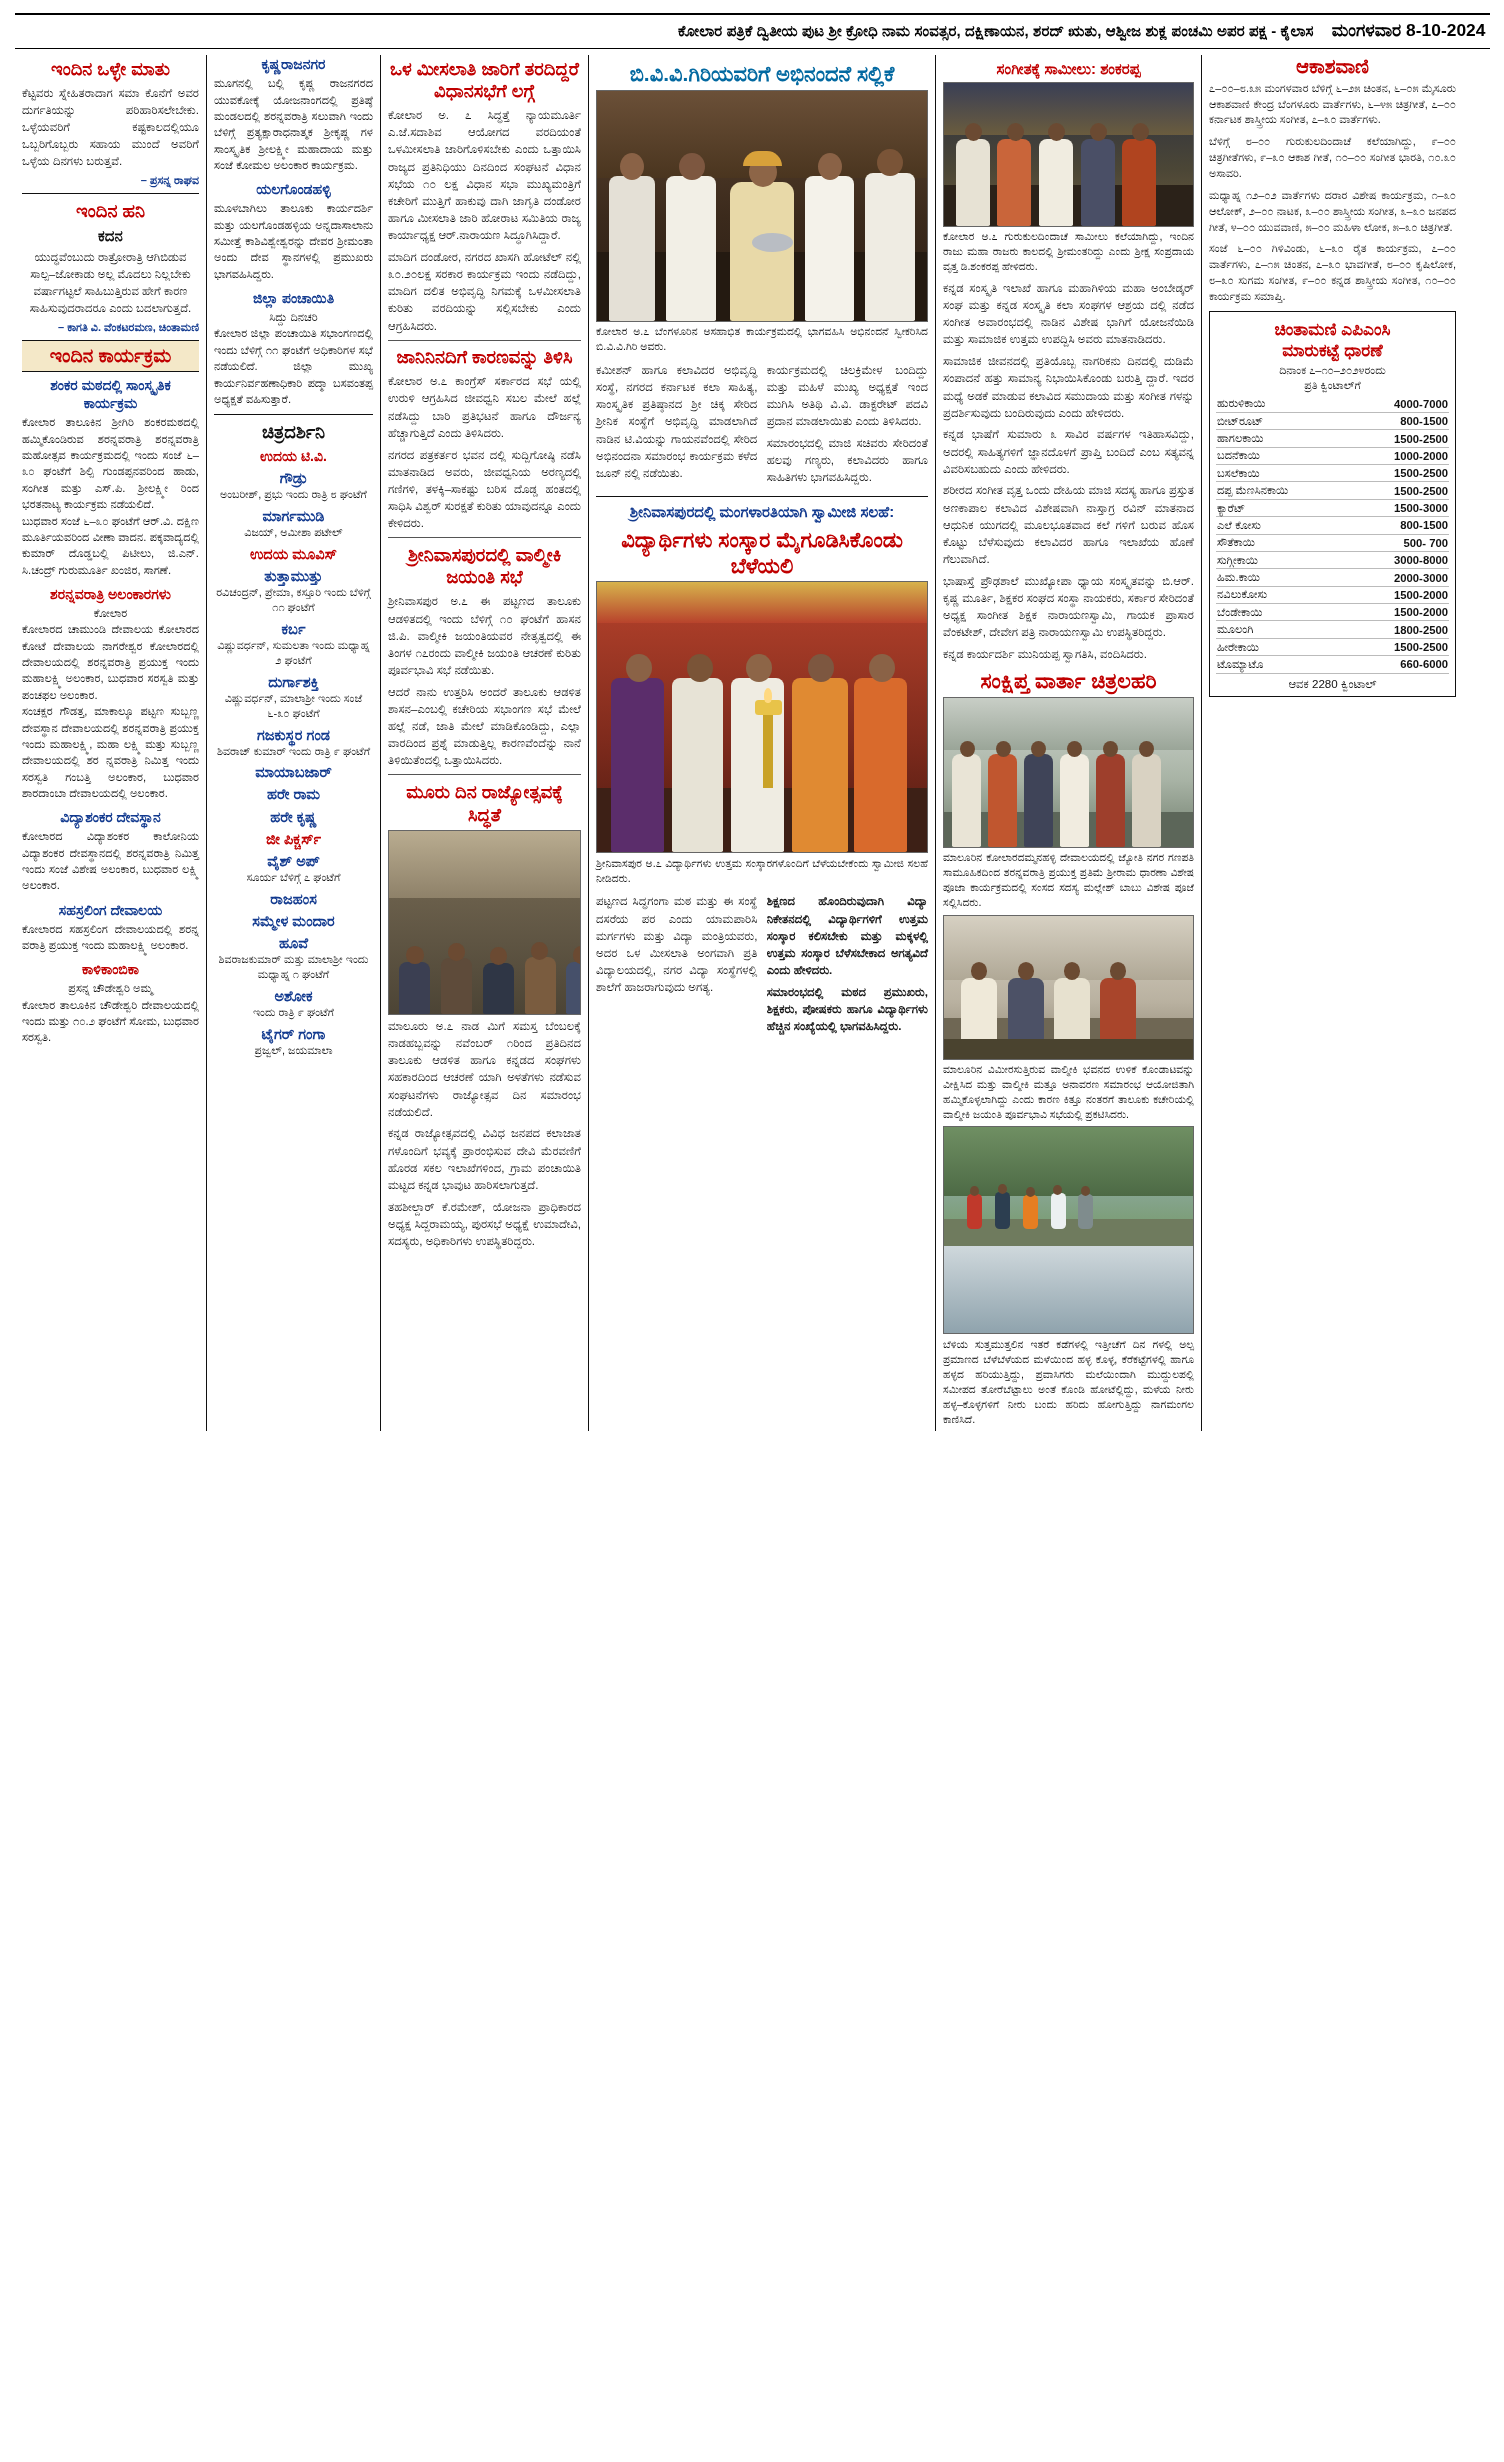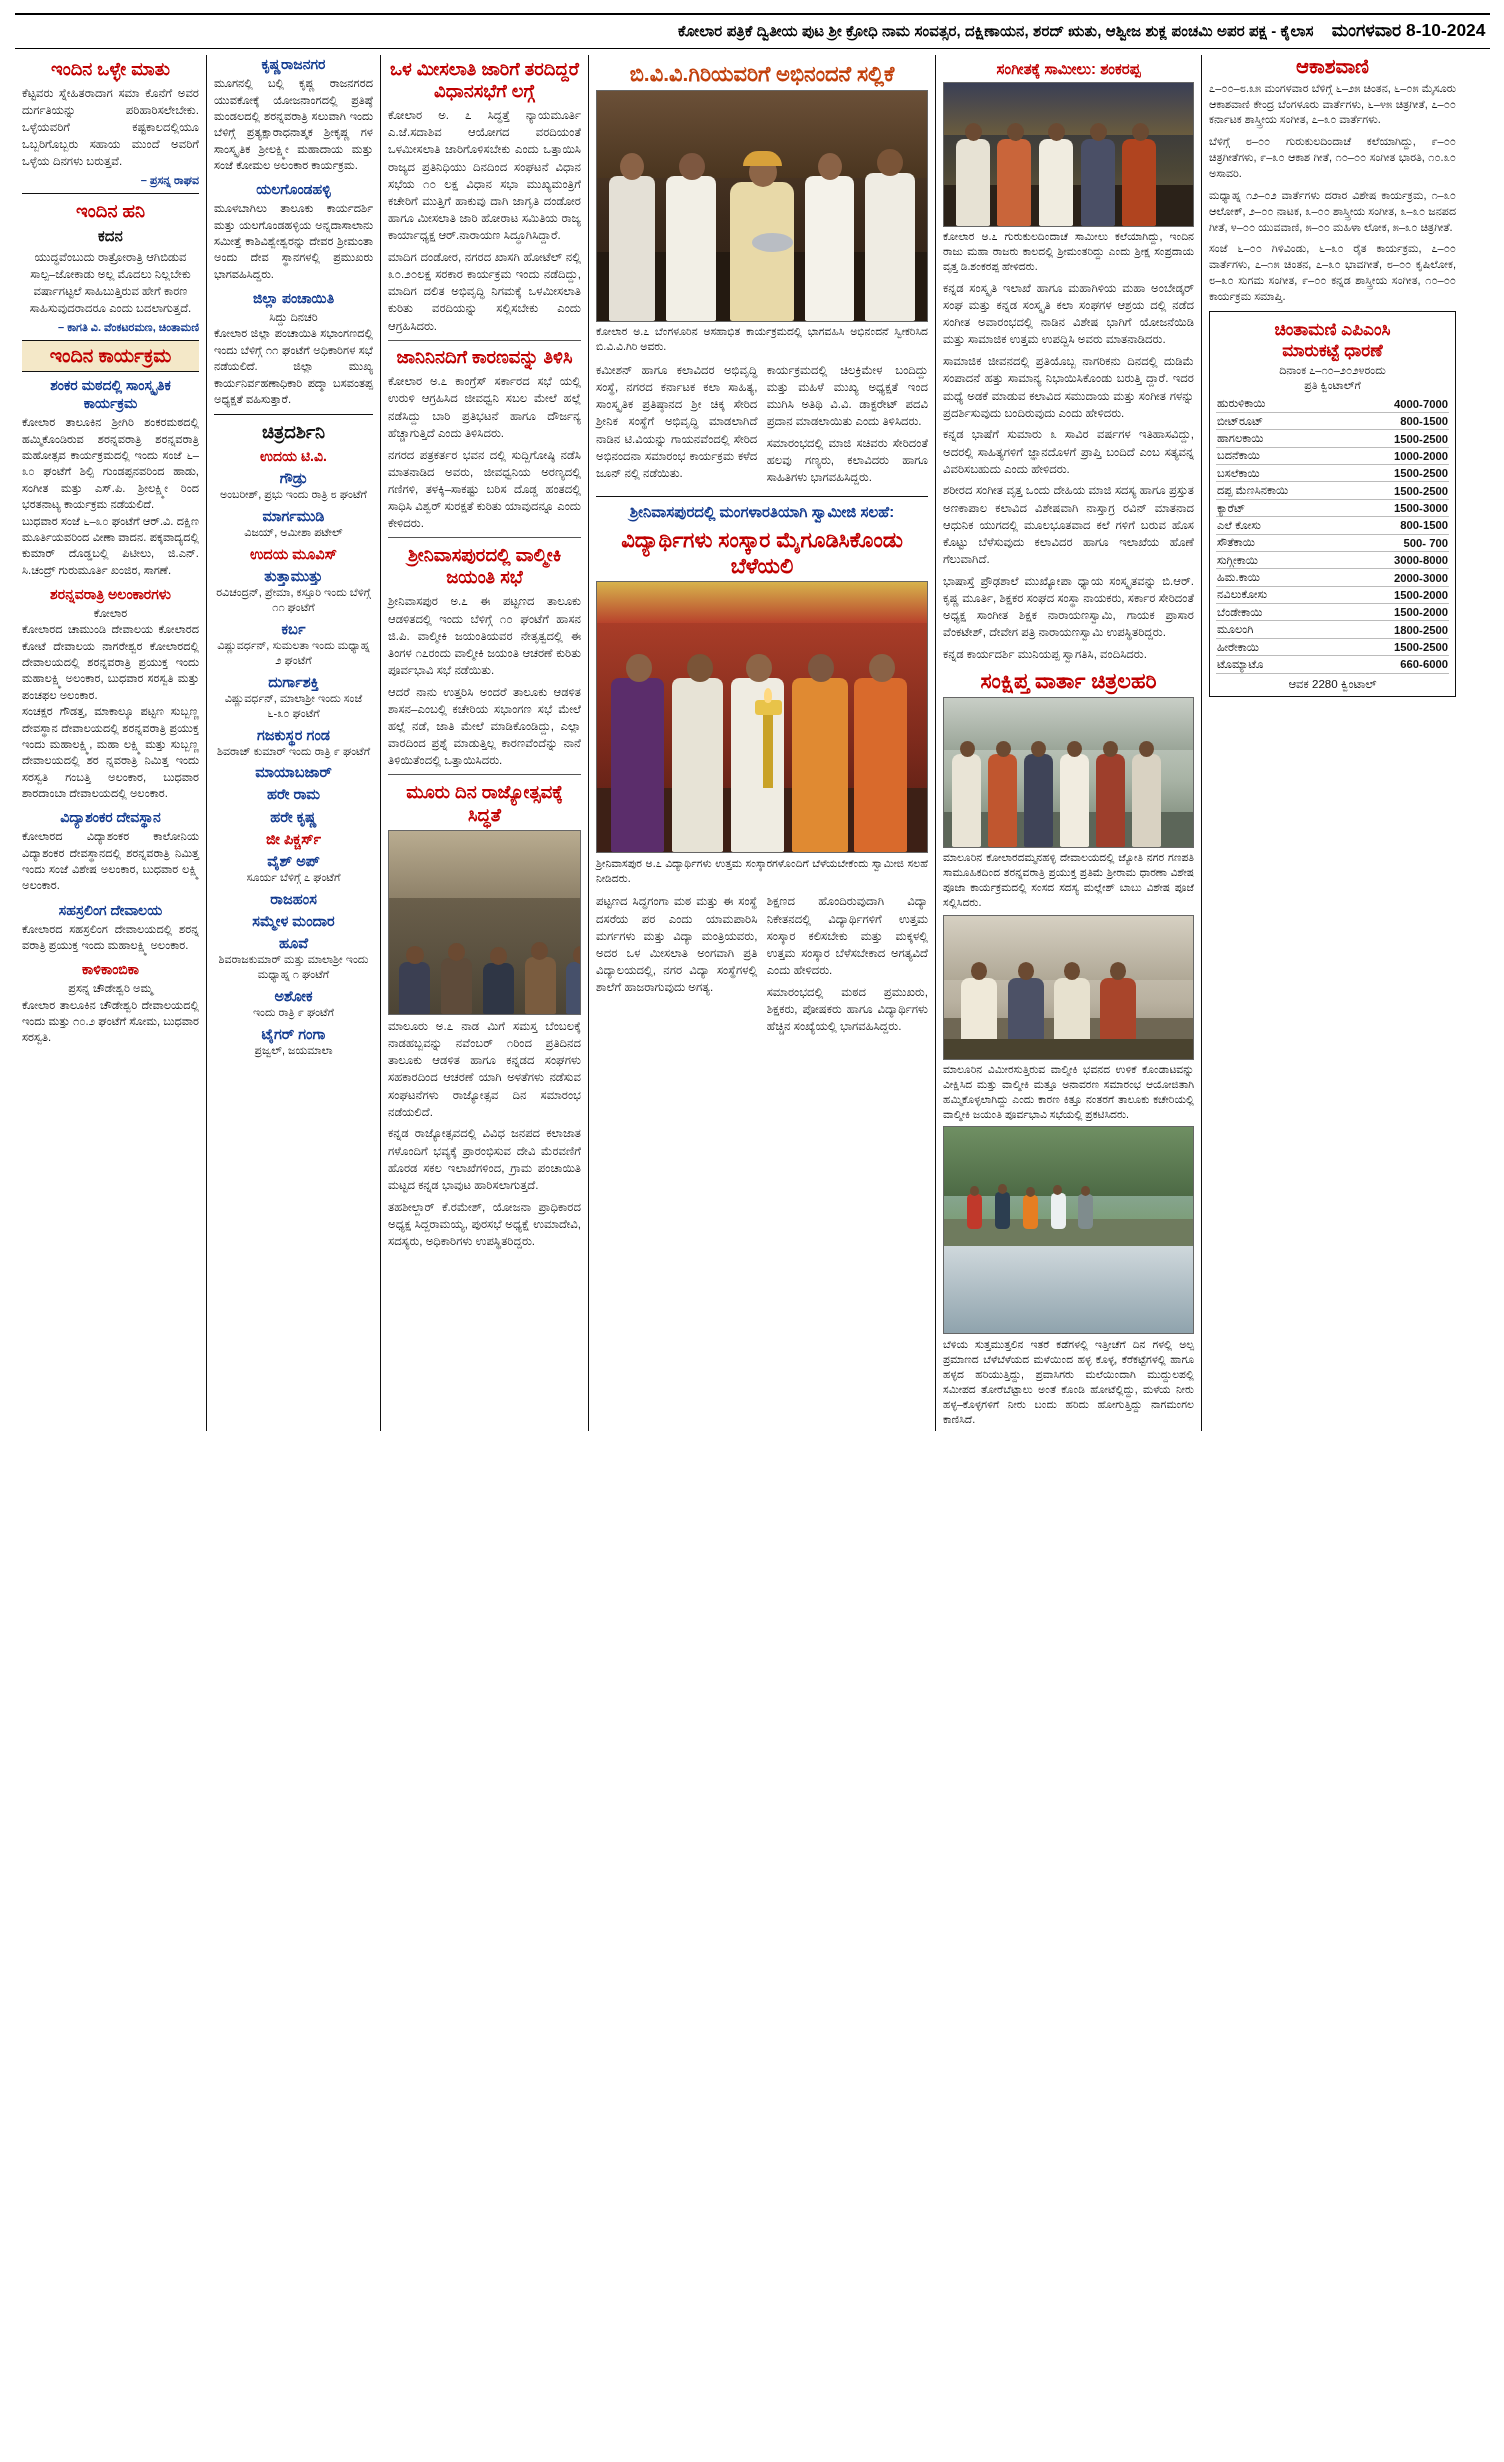--- a/index.html
+++ b/index.html
@@ -231,21 +231,21 @@
     margin-bottom: 5.8px;
   }
   .wide-head {
     font-size: 21px;
     font-weight:bold;
     color:#c00000;
     text-align:center;
     line-height:1.2;
     margin: 5.8px 0 3.5px 0;
   }
-  .wide-head.blue { color:#c2410c; }
+  .wide-head.blue { color:#0369a1; }
 </style>
 </head>
 <body>
 
 <div class="page">
 
   <div class="masthead">
     <div class="mh-left">ಕೋಲಾರ ಪತ್ರಿಕೆ     ದ್ವಿತೀಯ ಪುಟ   ಶ್ರೀ ಕ್ರೋಧಿ ನಾಮ ಸಂವತ್ಸರ, ದಕ್ಷಿಣಾಯನ, ಶರದ್ ಋತು, ಆಶ್ವೀಜ ಶುಕ್ಲ ಪಂಚಮಿ ಅಪರ ಪಕ್ಷ - ಕೈಲಾಸ</div>
     <div class="mh-date">ಮಂಗಳವಾರ 8-10-2024</div>
   </div>
@@ -444,21 +444,21 @@
         <div class="band" style="left:166px;bottom:64px;width:10.4px;height:75px;background:#c9a227;"></div>
         <div class="band" style="left:158px;bottom:137px;width:27px;height:15px;background:#e8c349;border-radius:3.5px;"></div>
         <div class="band" style="left:167px;bottom:149px;width:8px;height:15px;background:#ffd980;border-radius:50% 50% 40% 40%;"></div>
       </div>
       <div class="cap">ಶ್ರೀನಿವಾಸಪುರ ಅ.೭ ವಿದ್ಯಾರ್ಥಿಗಳು ಉತ್ತಮ ಸಂಸ್ಕಾರಗಳೊಂದಿಗೆ ಬೆಳೆಯಬೇಕೆಂದು ಸ್ವಾಮೀಜಿ ಸಲಹೆ ನೀಡಿದರು.</div>
 
       <div style="display:flex; gap:9.3px;">
         <div style="flex:1;">
           <div class="body-text">ಪಟ್ಟಣದ ಸಿದ್ಧಗಂಗಾ ಮಠ ಮತ್ತು ಈ ಸಂಸ್ಥೆ ದಸರೆಯ ಪರ ಎಂದು ಯಾಮಪಾರಿಸಿ ಮರ್ಗಗಳು ಮತ್ತು ವಿದ್ಯಾ ಮಂತ್ರಿಯವರು, ಅದರ ಒಳ ಮೀಸಲಾತಿ ಅಂಗವಾಗಿ ಪ್ರತಿ ವಿದ್ಯಾಲಯದಲ್ಲಿ, ನಗರ ವಿದ್ಯಾ ಸಂಸ್ಥೆಗಳಲ್ಲಿ ಶಾಲೆಗೆ ಹಾಜರಾಗುವುದು ಅಗತ್ಯ.</div>
         </div>
-        <div style="flex:1;">
+        <div style="flex:1;font-weight:bold;">
           <div class="body-text">ಶಿಕ್ಷಣದ ಹೊಂದಿರುವುದಾಗಿ ವಿದ್ಯಾ ನಿಕೇತನದಲ್ಲಿ ವಿದ್ಯಾರ್ಥಿಗಳಿಗೆ ಉತ್ತಮ ಸಂಸ್ಕಾರ ಕಲಿಸಬೇಕು ಮತ್ತು ಮಕ್ಕಳಲ್ಲಿ ಉತ್ತಮ ಸಂಸ್ಕಾರ ಬೆಳೆಸಬೇಕಾದ ಅಗತ್ಯವಿದೆ ಎಂದು ಹೇಳಿದರು.</div>
           <div class="body-text">ಸಮಾರಂಭದಲ್ಲಿ ಮಠದ ಪ್ರಮುಖರು, ಶಿಕ್ಷಕರು, ಪೋಷಕರು ಹಾಗೂ ವಿದ್ಯಾರ್ಥಿಗಳು ಹೆಚ್ಚಿನ ಸಂಖ್ಯೆಯಲ್ಲಿ ಭಾಗವಹಿಸಿದ್ದರು.</div>
         </div>
       </div>
     </div>
 
     <div class="col c5">
       <div class="sub-head red">ಸಂಗೀತಕ್ಕೆ ಸಾಮೀಲು: ಶಂಕರಪ್ಪ</div>
 
       <div class="photo scene-temple" style="height:145px;">

